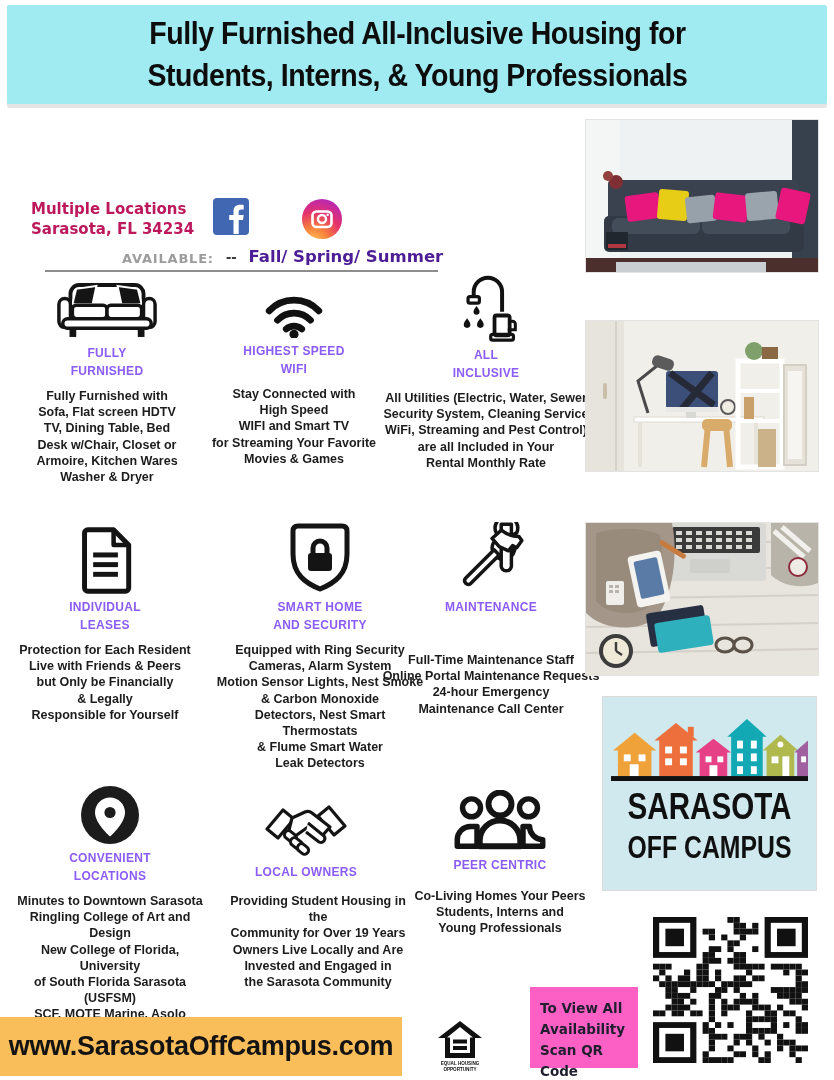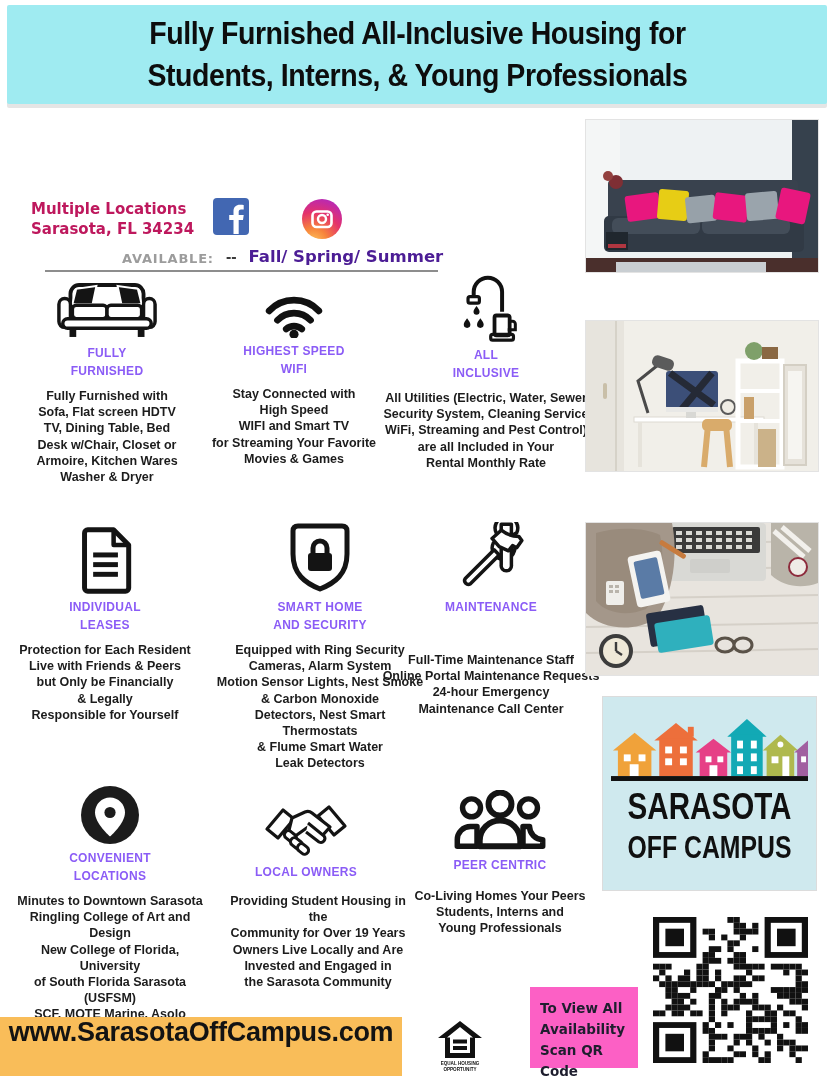--- a/index.html
+++ b/index.html
@@ -71,21 +71,21 @@
               transform:scaleX(0.8);margin-top:7px;font-family:"Liberation Sans",sans-serif;}
 
   
   .qr{position:absolute;left:653px;top:917px;width:155px;height:146px;}
   .qr svg{display:block;width:100%;height:100%;}
   .qr-note{position:absolute;left:530px;top:987px;width:108px;height:81px;background:#fc60c5;
            font-size:13.5px;line-height:1.55;font-weight:700;color:#1e1e2e;padding:11px 0 16px 10px;
            box-sizing:border-box;font-family:"DejaVu Sans",sans-serif;white-space:pre-line;}
   .equal-housing{position:absolute;left:437px;top:1020px;width:46px;height:54px;}
   .site-banner{position:absolute;left:0;top:1017px;width:402px;height:59px;background:#f9bd59;
-               display:flex;align-items:flex-start;justify-content:center;}
+               display:flex;align-items:center;justify-content:center;}
   .site-banner span{font-size:27px;font-weight:800;color:#131313;font-family:"Liberation Sans",sans-serif;
                     letter-spacing:-0.3px;}
 </style>
 </head>
 <body>
 
 <div class="flyer">
 
   <div class="top-banner">
     <h1 class="pre">Fully Furnished All-Inclusive Housing for

